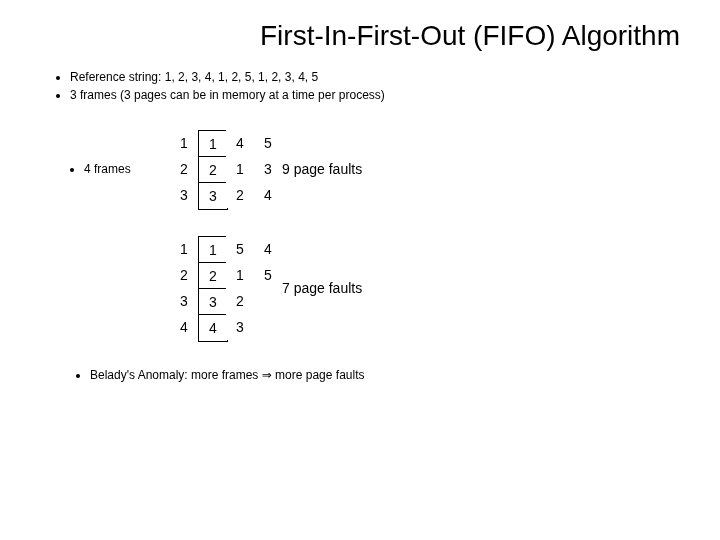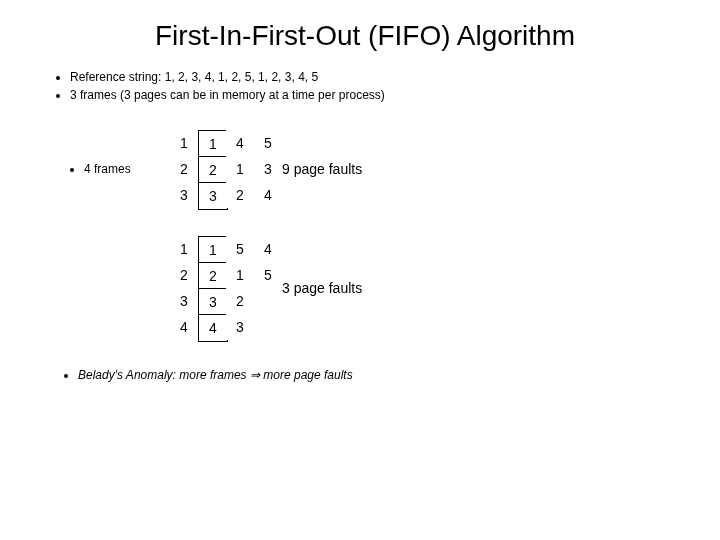--- a/index.html
+++ b/index.html
@@ -11,21 +11,21 @@
     font-family: Arial, Helvetica, sans-serif;
     color: #000;
     box-sizing: border-box;
   }
   .slide {
     padding: 20px 40px 20px 50px;
   }
   .title {
     font-size: 28px;
     font-weight: 400;
-    text-align: center;
+    text-align: right;
     margin: 0 0 18px 0;
   }
   ul.top {
     list-style: disc;
     margin: 9px 0 0 20px;
     padding: 0;
     font-size: 12px;
   }
   ul.top li {
     margin-bottom: 4px;
@@ -130,23 +130,23 @@
       <div class="cell plain">3</div>
       <div class="cell box last">3</div>
       <div class="cell plain">2</div>
       <div class="cell plain"></div>
 
       <div class="cell plain">4</div>
       <div class="cell box last">4</div>
       <div class="cell plain">3</div>
       <div class="cell plain"></div>
     </div>
-    <div class="faults">3 page faults</div>
+    <div class="faults">7 page faults</div>
   </div>
 
   <div class="anomaly">
-    <ul style="list-style:disc;margin:0;padding-left:18px;font-style:italic;">
+    <ul style="list-style:disc;margin:12px;padding-left:18px;">
       <li>
         <span>Belady's Anomaly: more frames </span><span class="arrow">⇒</span><span> more page faults</span>
       </li>
     </ul>
   </div>
 </div>
 
 </body></html>

